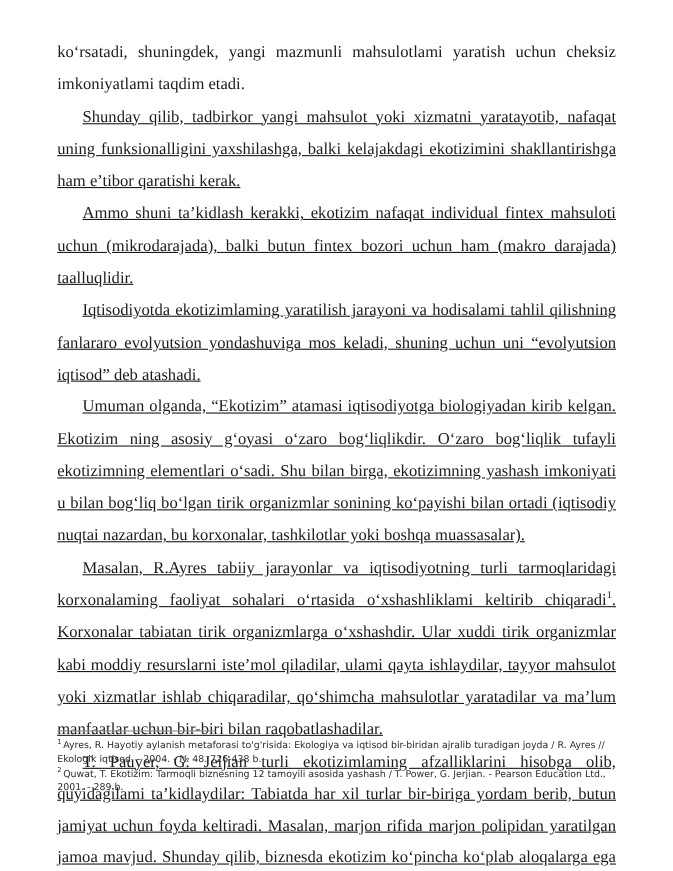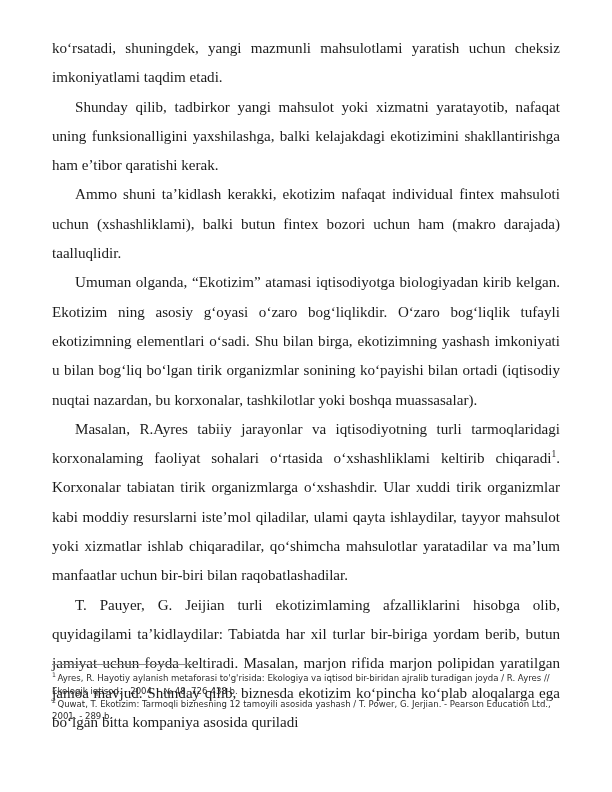--- a/index.html
+++ b/index.html
@@ -27,20 +27,21 @@
     text-align: justify;
     text-justify: inter-word;
     color: #1b1b1b;
   }
   .body-text p {
     margin: 0;
     text-indent: 0;
   }
   .body-text p.indent {
     text-indent: 23px;
+    text-decoration: underline;
   }
   .body-text p:last-child {
     text-align: justify;
   }
   sup.fn-ref {
     font-size: 0.62em;
     vertical-align: super;
     line-height: 0;
   }
   .footnotes {
@@ -78,22 +79,23 @@
 <body>
 
 <div class="page">
 
   <div class="body-text">
 
     <p class="">ko‘rsatadi, shuningdek, yangi mazmunli mahsulotlami yaratish uchun cheksiz imkoniyatlami taqdim etadi.</p>
 
     <p class="indent">Shunday qilib, tadbirkor yangi mahsulot yoki xizmatni yaratayotib, nafaqat uning funksionalligini yaxshilashga, balki kelajakdagi ekotizimini shakllantirishga ham e’tibor qaratishi kerak.</p>
 
-    <p class="indent">Ammo shuni ta’kidlash kerakki, ekotizim nafaqat individual fintex mahsuloti uchun (xshashliklami), balki butun fintex bozori uchun ham (makro darajada) taalluqlidir.</p>
+    <p class="indent">Ammo shuni ta’kidlash kerakki, ekotizim nafaqat individual fintex mahsuloti uchun (mikrodarajada), balki butun fintex bozori uchun ham (makro darajada) taalluqlidir.</p>
 
+    <p class="indent">Iqtisodiyotda ekotizimlaming yaratilish jarayoni va hodisalami tahlil qilishning fanlararo evolyutsion yondashuviga mos keladi, shuning uchun uni “evolyutsion iqtisod” deb atashadi.</p>
 
     <p class="indent">Umuman olganda, “Ekotizim” atamasi iqtisodiyotga biologiyadan kirib kelgan. Ekotizim ning asosiy g‘oyasi o‘zaro bog‘liqlikdir. O‘zaro bog‘liqlik tufayli ekotizimning elementlari o‘sadi. Shu bilan birga, ekotizimning yashash imkoniyati u bilan bog‘liq bo‘lgan tirik organizmlar sonining ko‘payishi bilan ortadi (iqtisodiy nuqtai nazardan, bu korxonalar, tashkilotlar yoki boshqa muassasalar).</p>
 
     <p class="indent"><span>Masalan, R.Ayres tabiiy jarayonlar va iqtisodiyotning turli tarmoqlaridagi korxonalaming faoliyat sohalari o‘rtasida o‘xshashliklami keltirib chiqaradi</span><sup class="fn-ref">1</sup><span>. Korxonalar tabiatan tirik organizmlarga o‘xshashdir. Ular xuddi tirik organizmlar kabi moddiy resurslarni iste’mol qiladilar, ulami qayta ishlaydilar, tayyor mahsulot yoki xizmatlar ishlab chiqaradilar, qo‘shimcha mahsulotlar yaratadilar va ma’lum manfaatlar uchun bir-biri bilan raqobatlashadilar.</span></p>
 
     <p class="indent"><span>T. Pauyer, G. Jeijian turli ekotizimlaming afzalliklarini hisobga olib, quyidagilami ta’kidlaydilar: Tabiatda har xil turlar bir-biriga yordam berib, butun jamiyat uchun foyda keltiradi. Masalan, marjon rifida marjon polipidan yaratilgan jamoa mavjud. Shunday qilib, biznesda ekotizim ko‘pincha ko‘plab aloqalarga ega bo‘lgan bitta kompaniya asosida quriladi</span></p>
 
   </div>
 
   <div class="footnotes">

